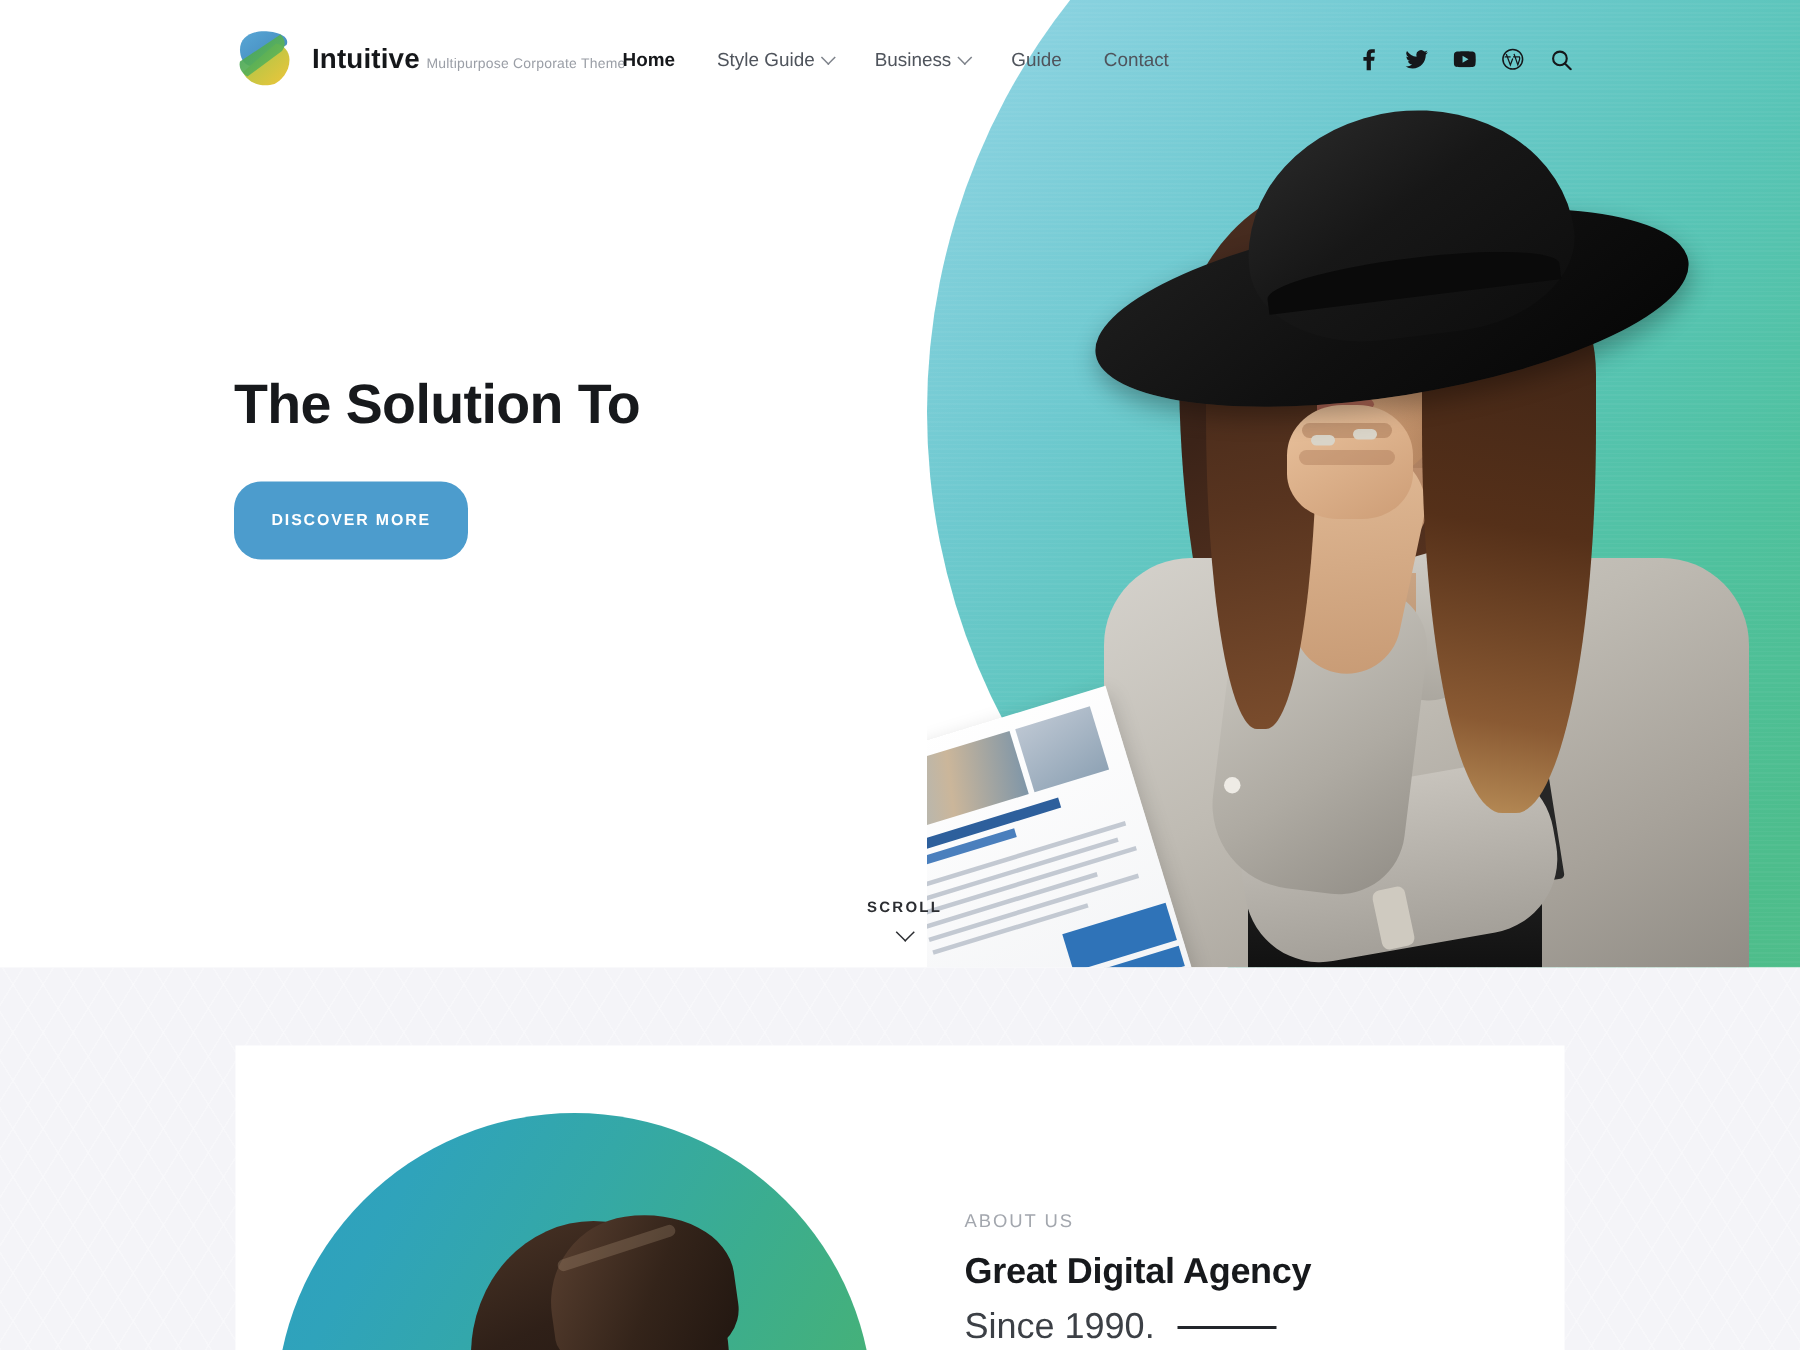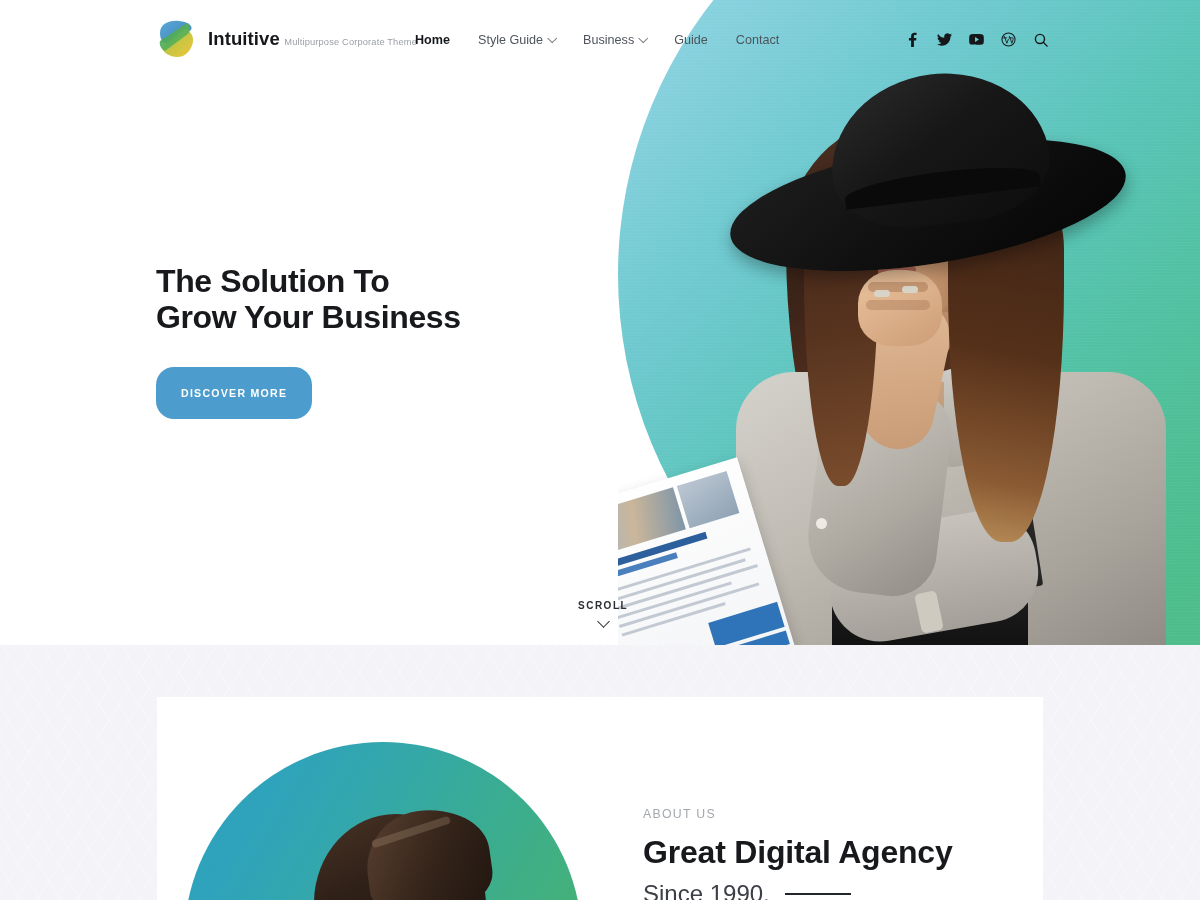--- a/index.html
+++ b/index.html
@@ -225,21 +225,21 @@
     color:#15171a; cursor:pointer; }
   .social .ic svg{ display:block; }
 
   
   .hero-copy{ position:absolute; left:156px; top:232px; z-index:20; }
   .eyebrow{
     font-size:12.3px; letter-spacing:1.35px; color:#a3a7ae; font-weight:500;
     text-transform:uppercase;
   }
   .headline{
-    margin-top:32px; font-size:32px; font-weight:bold; line-height:1.12;
+    margin-top:17px; font-size:37px; font-weight:bold; line-height:1.12;
     color:#17191c; letter-spacing:-.4px;
   }
   .btn-discover{
     margin-top:31px; display:inline-flex; align-items:center; justify-content:center;
     height:52px; padding:0 25px; border-radius:18px; border:none;
     background:#4c9ccd; color:#ffffff; cursor:pointer;
     font-family:inherit; font-size:10.6px; font-weight:bold; letter-spacing:1.25px;
   }
 
   .scroll-ind{
@@ -302,21 +302,21 @@
     background:rgba(210,180,150,.22); border-radius:6px; transform:rotate(-18deg);
   }
 
   .about-copy{
     position:absolute; left:486px; top:110px; width:380px;
   }
   .about-eyebrow{
     font-size:12.3px; letter-spacing:1.3px; color:#a3a7ae; text-transform:uppercase;
   }
   .about-title{
-    margin-top:13px; font-size:32px; font-weight:bold; color:#17191c; letter-spacing:-.2px;
+    margin-top:13px; font-size:24px; font-weight:bold; color:#17191c; letter-spacing:-.2px;
   }
   .about-sub{
     margin-top:9px; display:flex; align-items:center; gap:15px;
     font-size:24px; color:#3c4046; font-weight:normal;
   }
   .about-rule{ width:66px; height:2px; background:#22252a; display:block; }
 </style>
 </head>
 <body>
 
@@ -461,21 +461,20 @@
               <circle cx="6.8" cy="6.8" r="5.2"></circle>
               <path d="M10.6 10.6 15 15" stroke-linecap="round"></path>
             </svg>
         </span>
       </div>
     </header>
 
     <div class="hero-copy">
       <h1 class="headline">
         <span>The Solution To</span><br>
-        <span>Grow Your Business</span>
       </h1>
       <button class="btn-discover">DISCOVER MORE</button>
     </div>
 
     <div class="scroll-ind">
       <span class="txt">SCROLL</span>
       <i class="arw"></i>
     </div>
   </section>
 

